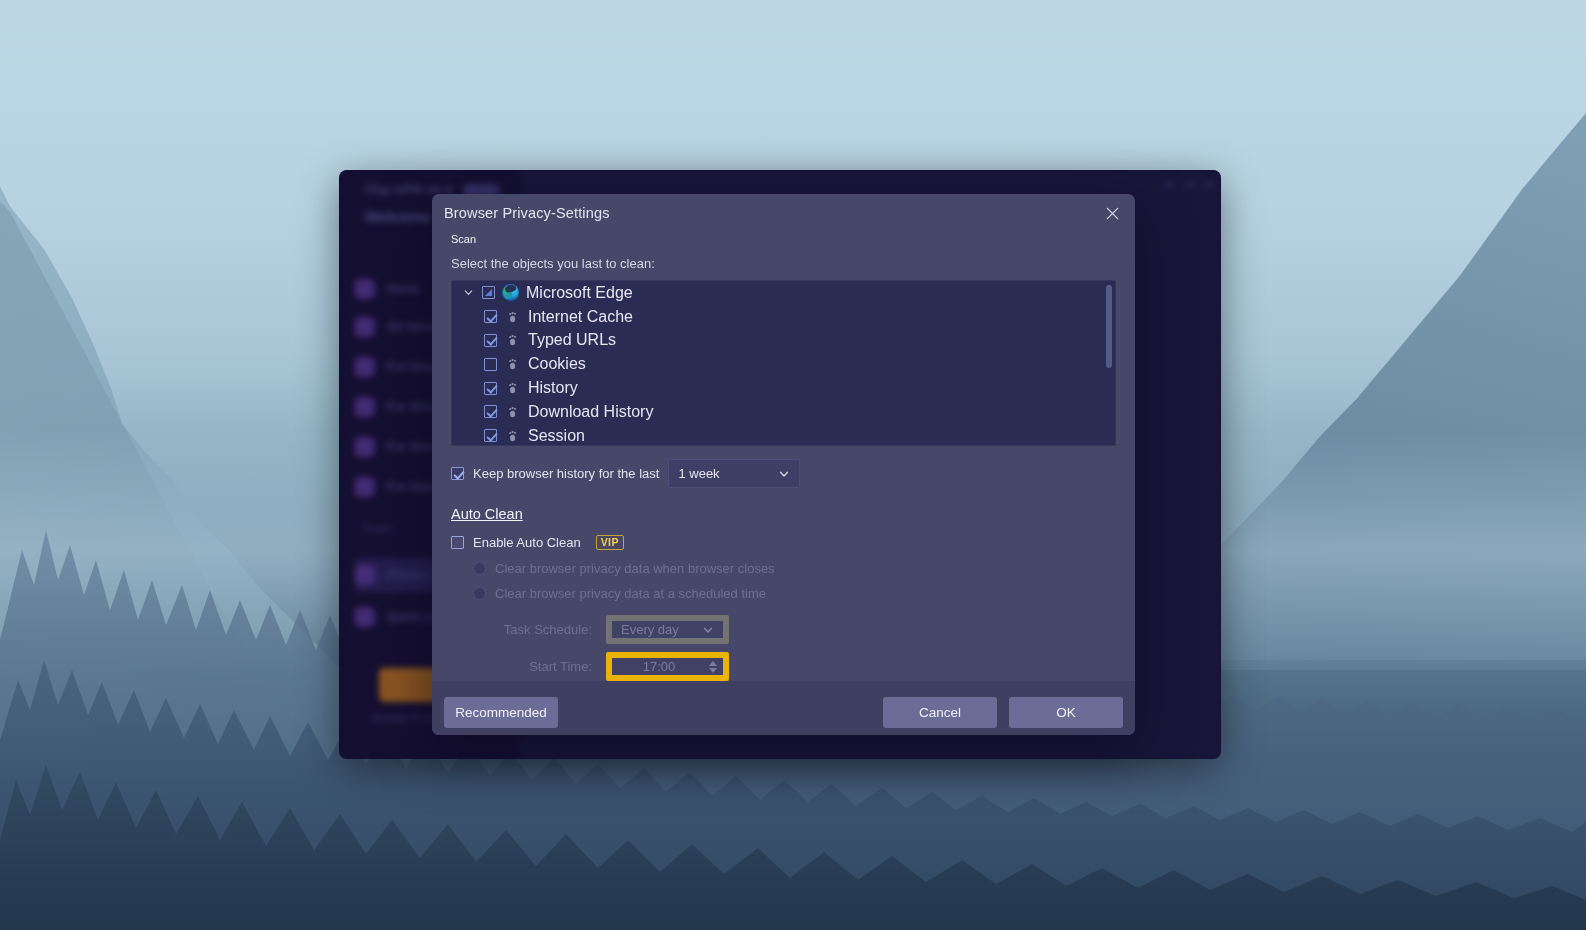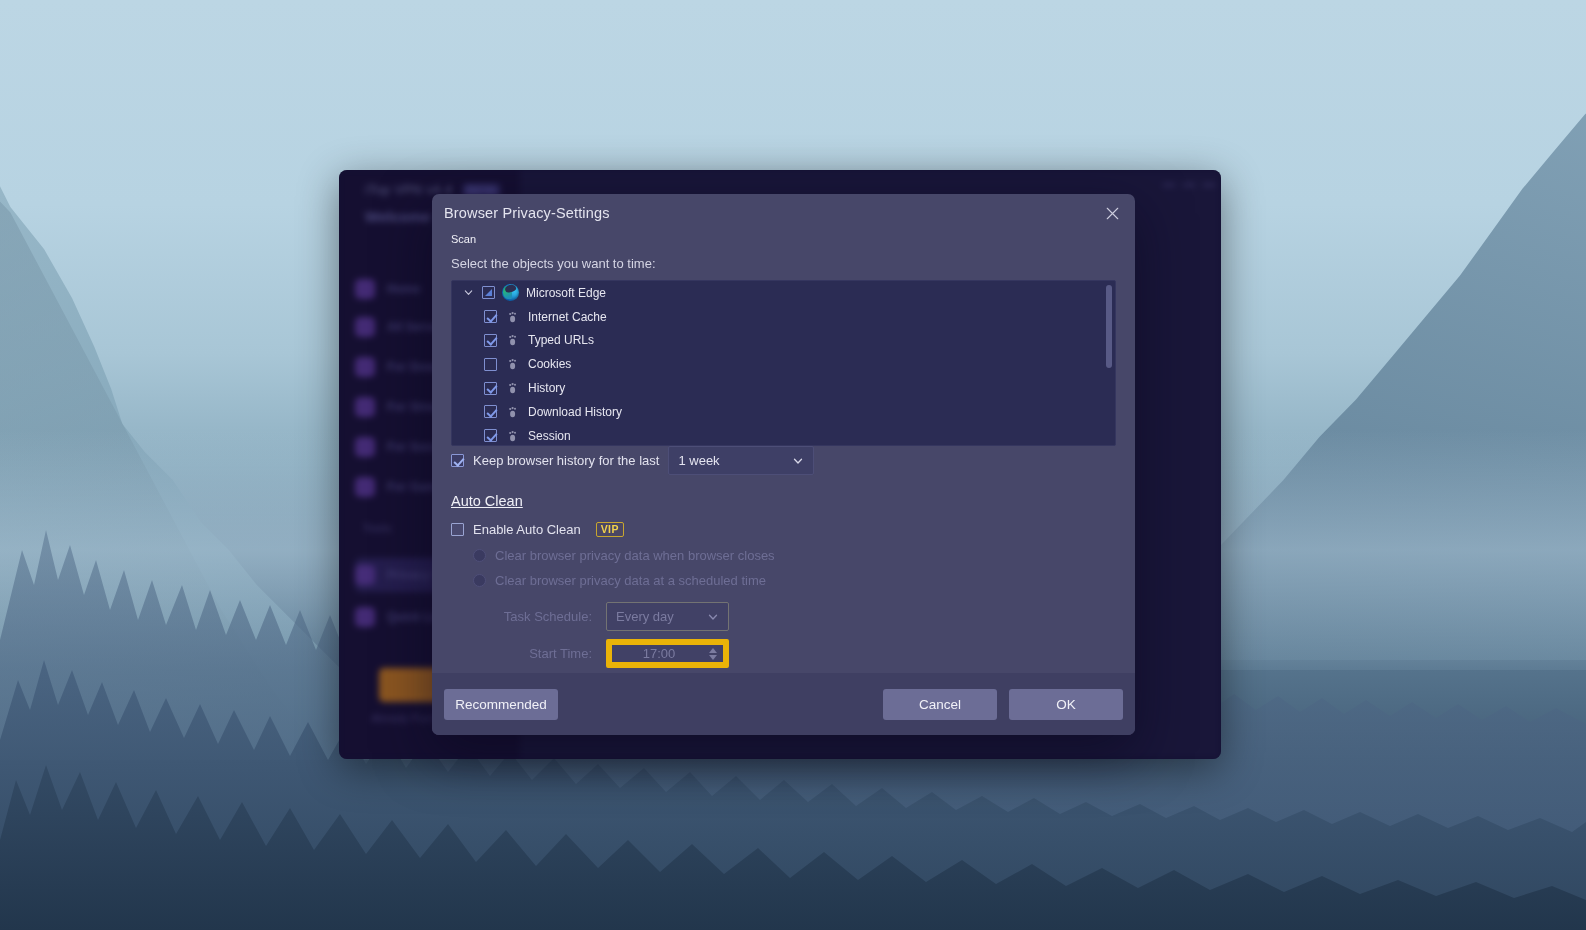--- a/index.html
+++ b/index.html
@@ -194,21 +194,21 @@
   }
   .tree-scroll {
     position: absolute; inset: 0;
     overflow: hidden;
   }
   .tree-row {
     display: flex; align-items: center;
     height: 23.8px;
     padding-left: 10px;
     gap: 7px;
-    font-size: 12px;
+    font-size: 16px;
     color: #e6e6f0;
     cursor: pointer;
   }
   .tree-row.child { padding-left: 32px; gap: 9px; }
   .chev {
     width: 13px; height: 13px; flex: none;
     display: flex; align-items: center; justify-content: center;
   }
   .chev svg { width: 11px; height: 11px; }
   .cb {
@@ -274,20 +274,21 @@
     width: 6px; height: 83px;
     background: #585a86;
     border-radius: 3px;
     cursor: pointer;
   }
 
   
   .keep-row {
     display: flex; align-items: center;
     gap: 9px;
+    margin-top: 13px;
     height: 29px;
   }
   .keep-cb {
     width: 13px; height: 13px; flex: none;
     border: 1px solid #8a98d6;
     background: #3b3c66;
     border-radius: 1px;
     position: relative;
     box-sizing: border-box;
     cursor: pointer;
@@ -296,21 +297,21 @@
     content: "";
     position: absolute;
     left: 3.5px; top: 0.5px;
     width: 4px; height: 8px;
     border: solid #9fb2f0;
     border-width: 0 2px 2px 0;
     transform: rotate(42deg);
   }
   .keep-label { font-size: 13px; color: #e2e2ee; }
   .select-box {
-    width: 146px; height: 29px;
+    width: 132px; height: 29px;
     background: #3e3f66;
     border: 1px solid #4d4e77;
     border-radius: 2px;
     display: flex; align-items: center;
     padding: 0 9px;
     font-size: 13px; color: #e4e4f0;
     justify-content: space-between;
     cursor: pointer;
     box-sizing: border-box;
   }
@@ -369,21 +370,21 @@
   .sched-label {
     width: 115px;
     font-size: 13px; color: #6e6e95;
     text-align: right;
     padding-right: 14px;
     box-sizing: border-box;
   }
   .select-box.disabled {
     width: 123px; height: 29px;
     background: #414166;
-    border: 1px solid #737373;
+    border: 6px solid #737373;
     color: #7b7ba0;
   }
   .spin-box {
     width: 123px; height: 29px;
     background: #414166;
     border: 6px solid #eab308;
     border-radius: 2px;
     display:flex; align-items:center;
     justify-content: space-between;
     padding: 0 4px 0 0;
@@ -546,21 +547,21 @@
     <div class="dlg-close">
       <svg viewBox="0 0 16 16" xmlns="http://www.w3.org/2000/svg">
         <path d="M2.4 2.4 L13.6 13.6 M13.6 2.4 L2.4 13.6" stroke="#ccccdd" stroke-width="1.2" fill="none" stroke-linecap="round"></path>
       </svg>
     </div>
   </div>
 
   <div class="dlg-body">
 
     <div class="sec-head">Scan</div>
-    <div class="sec-sub">Select the objects you want to time:</div>
+    <div class="sec-sub">Select the objects you last to clean:</div>
 
     <div class="tree-wrap">
       <div class="tree-scroll">
 
         <div class="tree-row">
           <span class="chev">
             <svg viewBox="0 0 12 12" xmlns="http://www.w3.org/2000/svg">
               <path d="M2.5 4.3 L6 8 L9.5 4.3" stroke="#c9c9dd" stroke-width="1.2" fill="none" stroke-linecap="round" stroke-linejoin="round"></path>
             </svg>
           </span>

